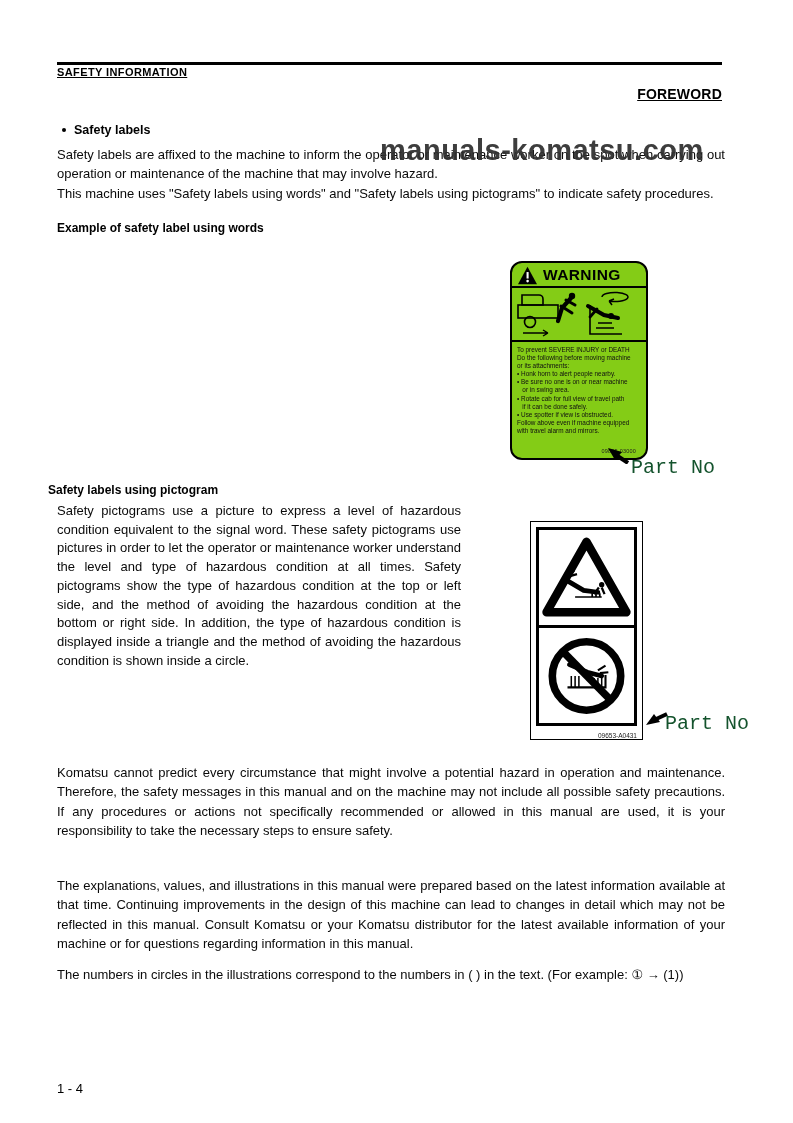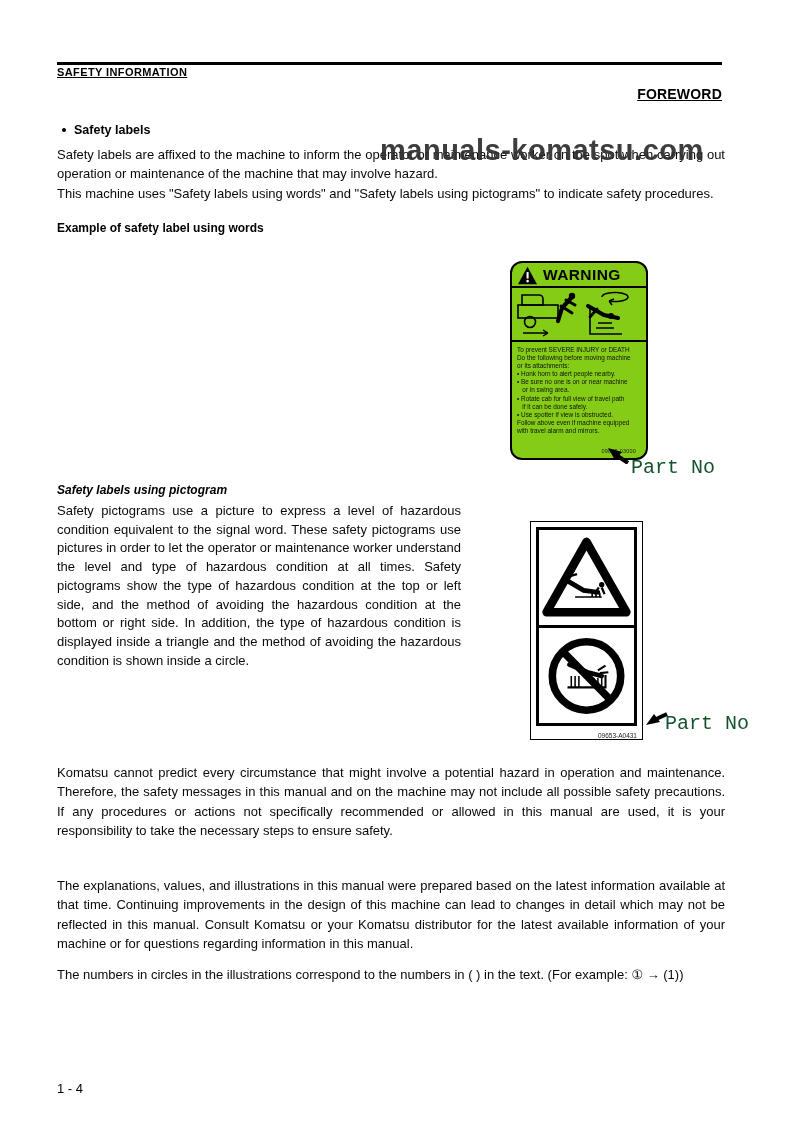--- a/index.html
+++ b/index.html
@@ -14,21 +14,21 @@
   .hdr-right{font-size:14px;font-weight:bold;letter-spacing:.2px;margin-top:44px;}
   .hdr-rule{left:57px;top:62px;width:665px;height:3px;background:#000;}
   
   .bullet-row{left:62px;top:111px;font-size:12.5px;font-weight:bold;display:flex;gap:8px;align-items:center;margin-top:12px;}
   .bullet-dot{width:4px;height:4px;border-radius:50%;background:#000;display:inline-block;}
   
   .para{font-size:13px;line-height:19.4px;text-align:justify;color:#0a0a0a;}
   .intro{left:57px;top:145px;width:668px;}
   .sec-head{font-size:12px;font-weight:bold;}
   .ex-head{left:57px;top:221px;}
-  .picto-head{left:57px;top:483px;font-style:italic;}
+  .picto-head{left:48px;top:483px;}
   .picto-para{left:57px;top:502px;width:404px;line-height:18.7px;}
   .close1{left:57px;top:763px;width:668px;}
   .close2{left:57px;top:876px;width:668px;}
   .close3{left:57px;top:965px;width:668px;text-align:left;}
   .footer{left:57px;top:1081px;font-size:13px;}
   
   .watermark{left:380px;top:134px;font-size:29px;font-weight:bold;color:#2f2f2f;opacity:.93;letter-spacing:.5px;}
   
   .wlabel{left:510px;top:261px;width:138px;height:199px;border:2.5px solid #000;border-radius:12px;background:#84cc16;box-sizing:border-box;}
   .wl-head{height:25px;border-bottom:2px solid #000;display:flex;align-items:center;gap:5px;padding:1px 5px 0 5px;box-sizing:border-box;}

